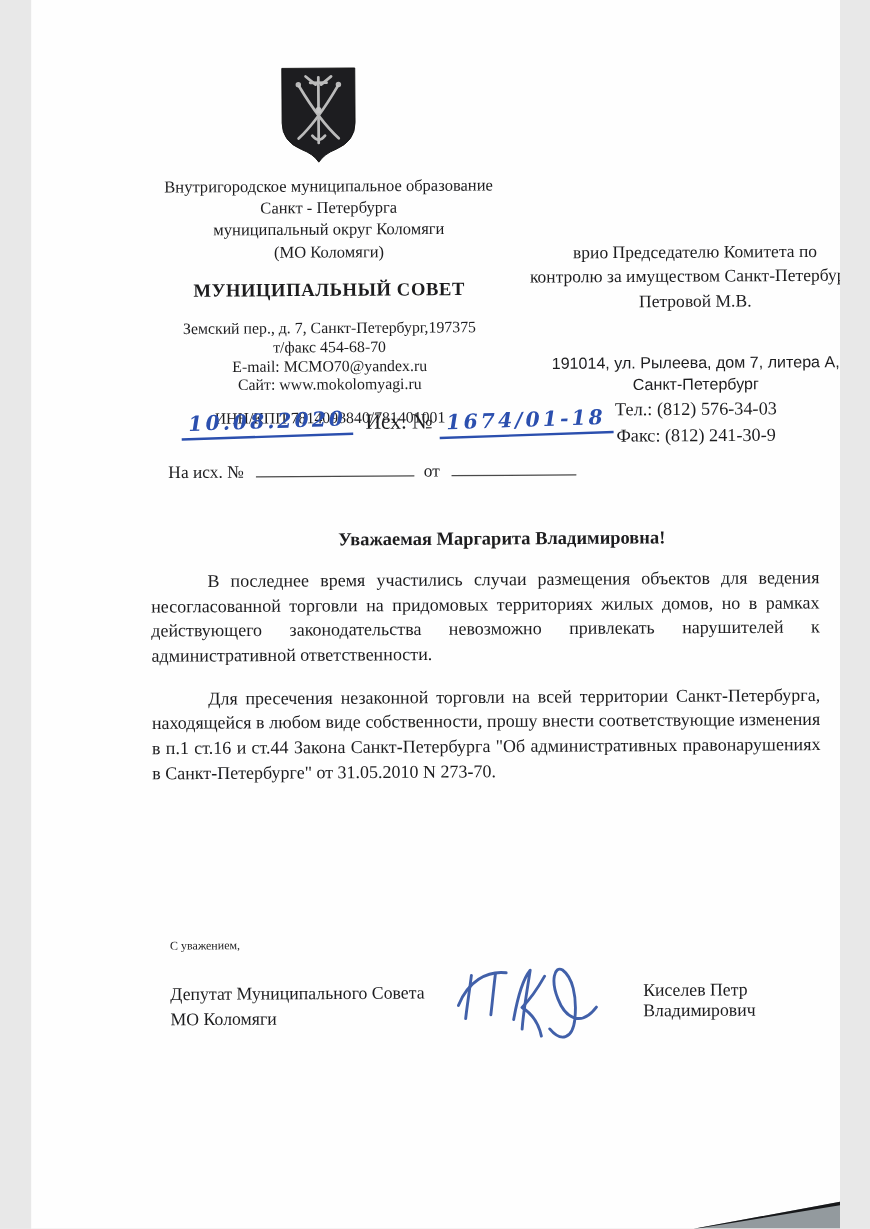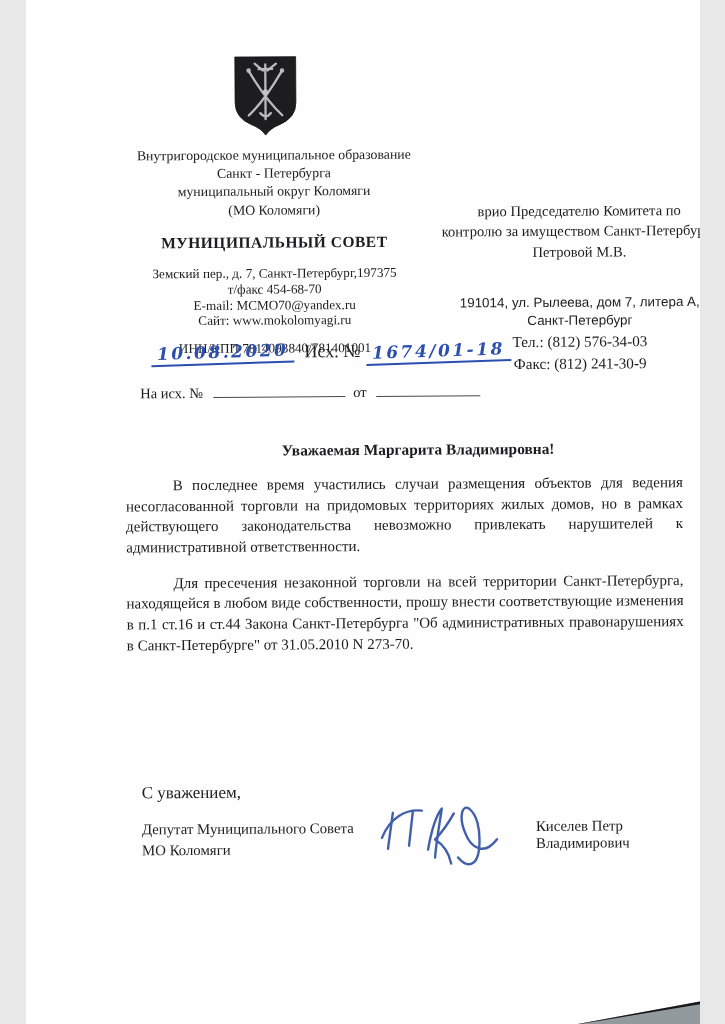--- a/index.html
+++ b/index.html
@@ -48,21 +48,21 @@
   .addr-postal{margin-top:32px;}
   .addr-postal-line{font-family:"Liberation Sans", sans-serif;font-size:13.4px;line-height:1.35;}
   .addr-tel{font-size:15.2px;line-height:1.3;margin-top:2px;}
 
   
   .body-block{position:absolute;left:100px;top:441px;width:557px;}
   .salutation{text-align:center;font-weight:bold;font-size:15.4px;padding-left:28px;}
   .para{margin:0;margin-top:15px;font-size:15px;line-height:1.38;text-align:justify;text-indent:47px;}
 
   
-  .closing{position:absolute;left:114px;top:782px;font-size:17px;}
+  .closing{position:absolute;left:114px;top:782px;font-size:10px;}
   .position-lines{position:absolute;left:114px;top:818px;font-size:14.8px;line-height:1.42;}
   .sig{position:absolute;left:348px;top:788px;width:125px;height:85px;}
   .signer-name{position:absolute;left:508px;top:819px;font-size:14.8px;}
 
   
   .scan-edge{position:absolute;left:0;bottom:0;width:725px;height:42px;pointer-events:none;}
 </style>
 </head>
 <body>
 

